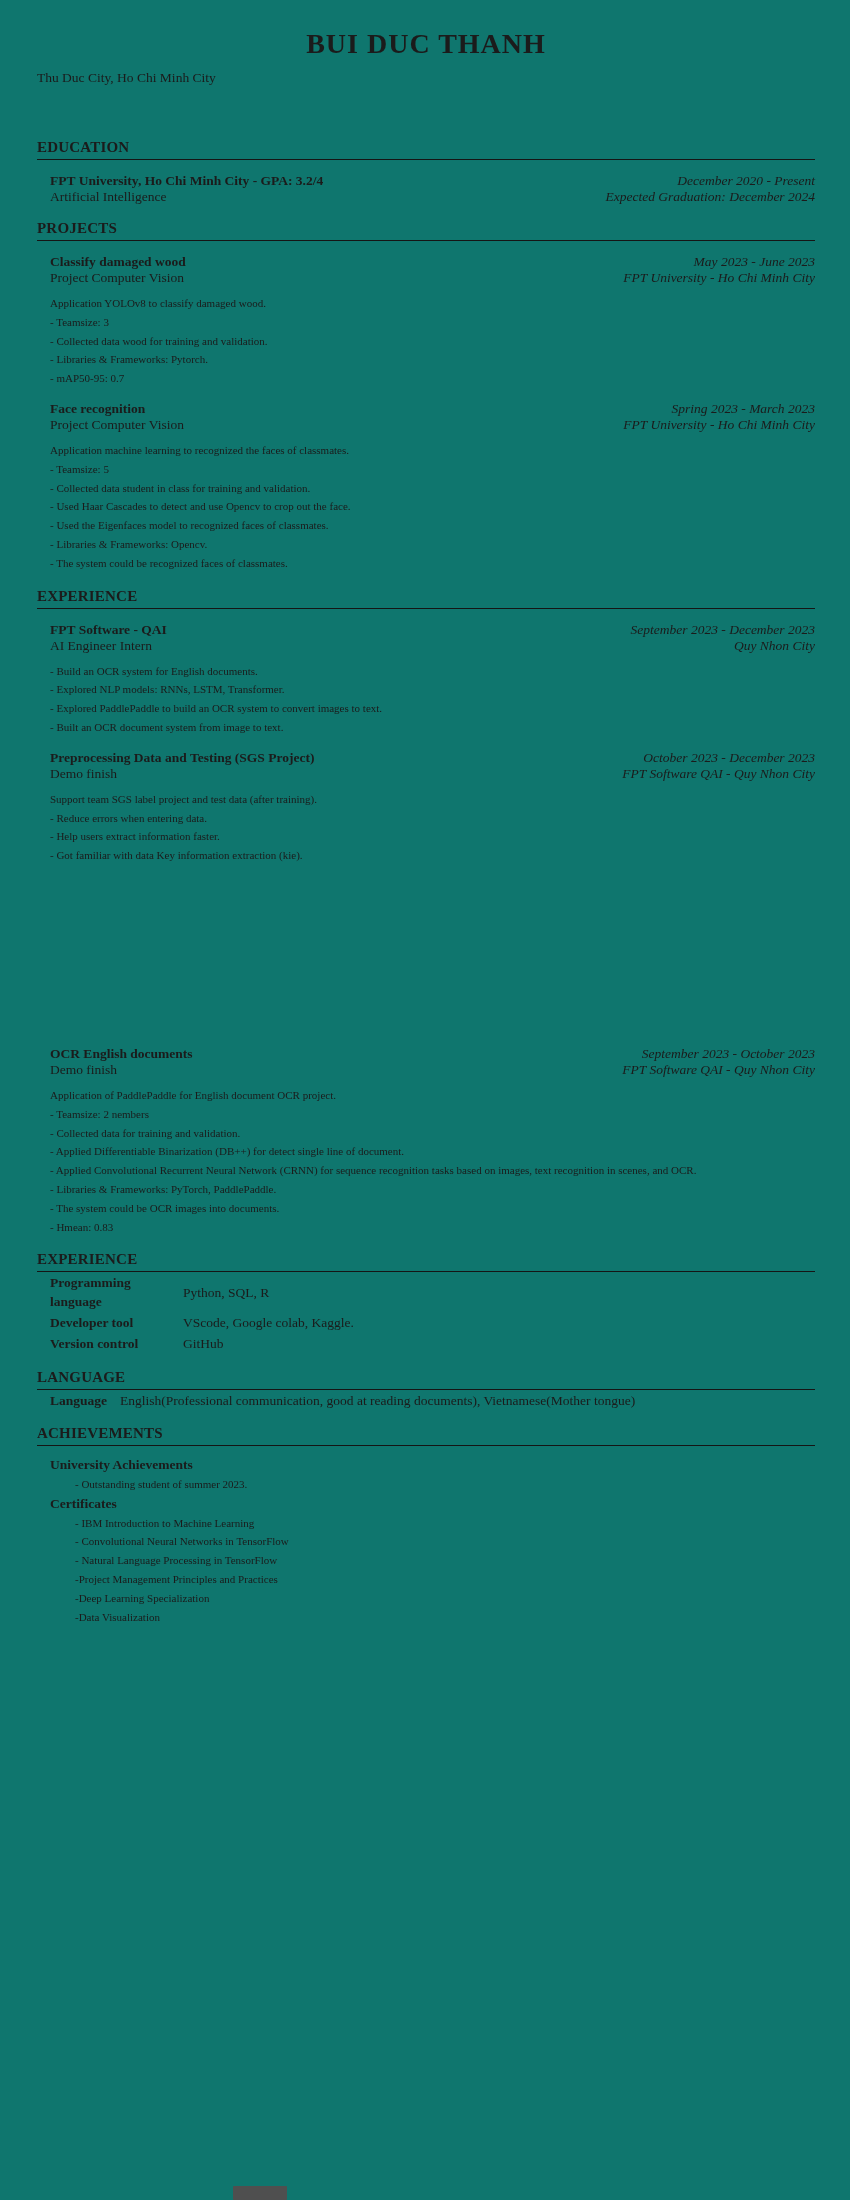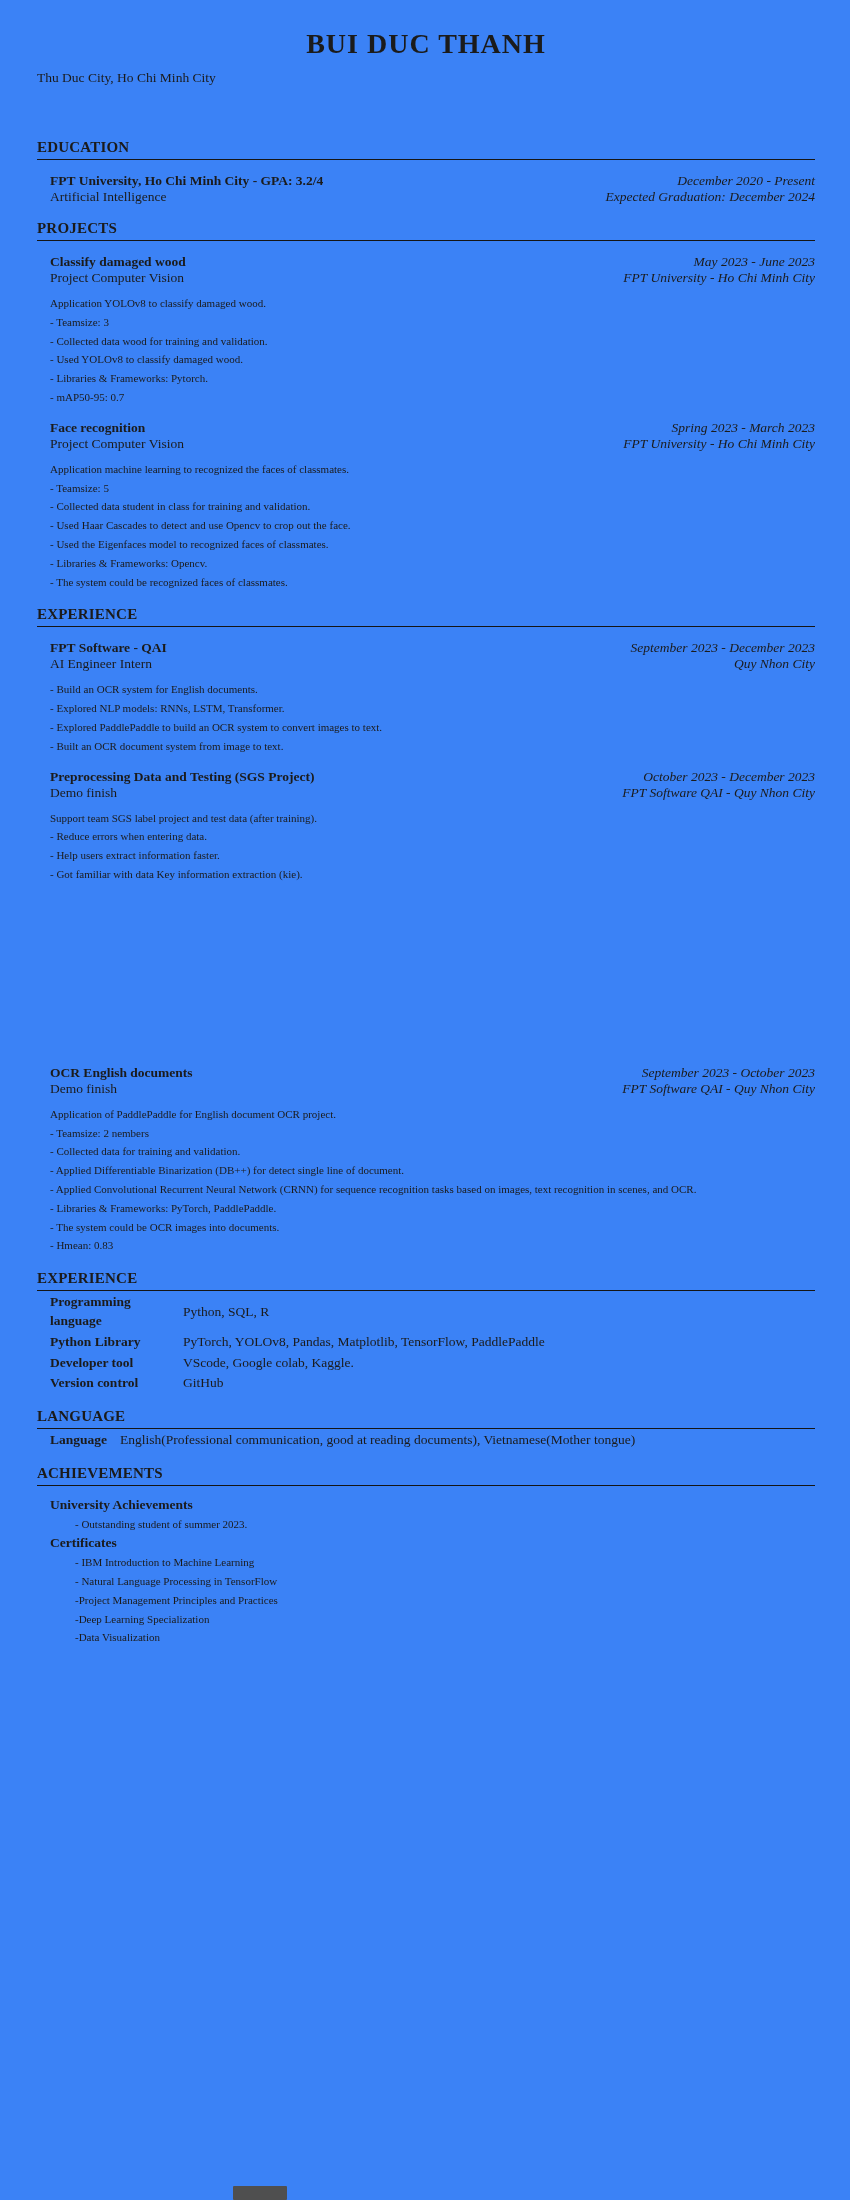--- a/index.html
+++ b/index.html
@@ -1,19 +1,19 @@
 <!DOCTYPE html>
 <html><head>
 <meta charset="utf-8">
 <style>
   html, body { margin:0; padding:0; background:#ffffff; }
   body { font-family:"Liberation Serif", serif; color:#1b1b1b; }
   .page {
     position:relative; width:850px; height:2200px; margin:0 auto;
-    background:#3b82f6; overflow:hidden;
+    background:#0f766e; overflow:hidden;
   }
   .inner { padding:16px 35px 0 37px; }
 
   
   .name { text-align:center; font-size:28px; font-weight:bold; letter-spacing:1px; margin:12px 0 0 0; }
   .loc  { text-align:left; font-size:13.5px; margin-top:10px; }
   .contact-spacer { height:38px; }
 
   
   .section { margin-top:15px; }
@@ -85,21 +85,20 @@
           <span class="right">May 2023 - June 2023</span>
         </div>
         <div class="row">
           <span class="t-ital">Project Computer Vision</span>
           <span class="right">FPT University - Ho Chi Minh City</span>
         </div>
         <div class="lines">
           <div class="line">Application YOLOv8 to classify damaged wood.</div>
           <div class="line">- Teamsize: 3</div>
           <div class="line">- Collected data wood for training and validation.</div>
-          <div class="line">- Used YOLOv8 to classify damaged wood.</div>
           <div class="line">- Libraries &amp; Frameworks: Pytorch.</div>
           <div class="line">- mAP50-95: 0.7</div>
         </div>
       </div>
 
       <div class="entry">
         <div class="row">
           <span class="t-bold">Face recognition</span>
           <span class="right">Spring 2023 - March 2023</span>
         </div>
@@ -182,24 +181,20 @@
     </div>
 
     <div class="section">
       <div class="section-title">EXPERIENCE</div>
       <hr class="rule">
       <div class="kv tech">
         <span class="k">Programming language</span>
         <span class="v">Python, SQL, R</span>
       </div>
       <div class="kv tech">
-        <span class="k">Python Library</span>
-        <span class="v">PyTorch, YOLOv8, Pandas, Matplotlib, TensorFlow, PaddlePaddle</span>
-      </div>
-      <div class="kv tech">
         <span class="k">Developer tool</span>
         <span class="v">VScode, Google colab, Kaggle.</span>
       </div>
       <div class="kv tech">
         <span class="k">Version control</span>
         <span class="v">GitHub</span>
       </div>
     </div>
 
     <div class="section">
@@ -219,20 +214,21 @@
         <div class="group-heading">University Achievements</div>
         <div class="group-items">
           <div class="line">- Outstanding student of summer 2023.</div>
         </div>
       </div>
 
       <div class="group" style="margin-top:1px;">
         <div class="group-heading">Certificates</div>
         <div class="group-items">
           <div class="line">- IBM Introduction to Machine Learning</div>
+          <div class="line">- Convolutional Neural Networks in TensorFlow</div>
           <div class="line">- Natural Language Processing in TensorFlow</div>
           <div class="line">-Project Management Principles and Practices</div>
           <div class="line">-Deep Learning Specialization</div>
           <div class="line">-Data Visualization</div>
         </div>
       </div>
     </div>
 
   </div>
 

